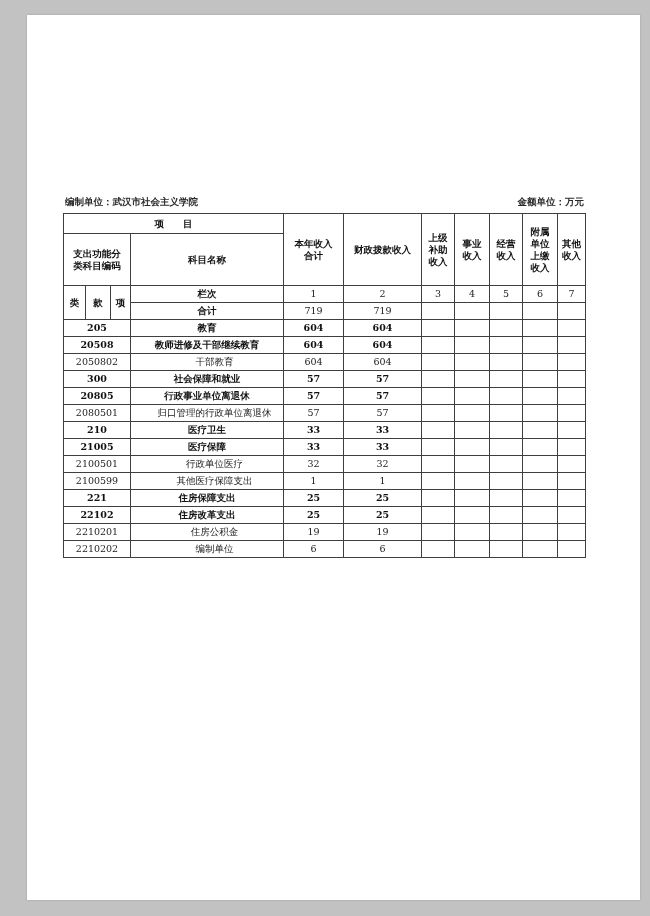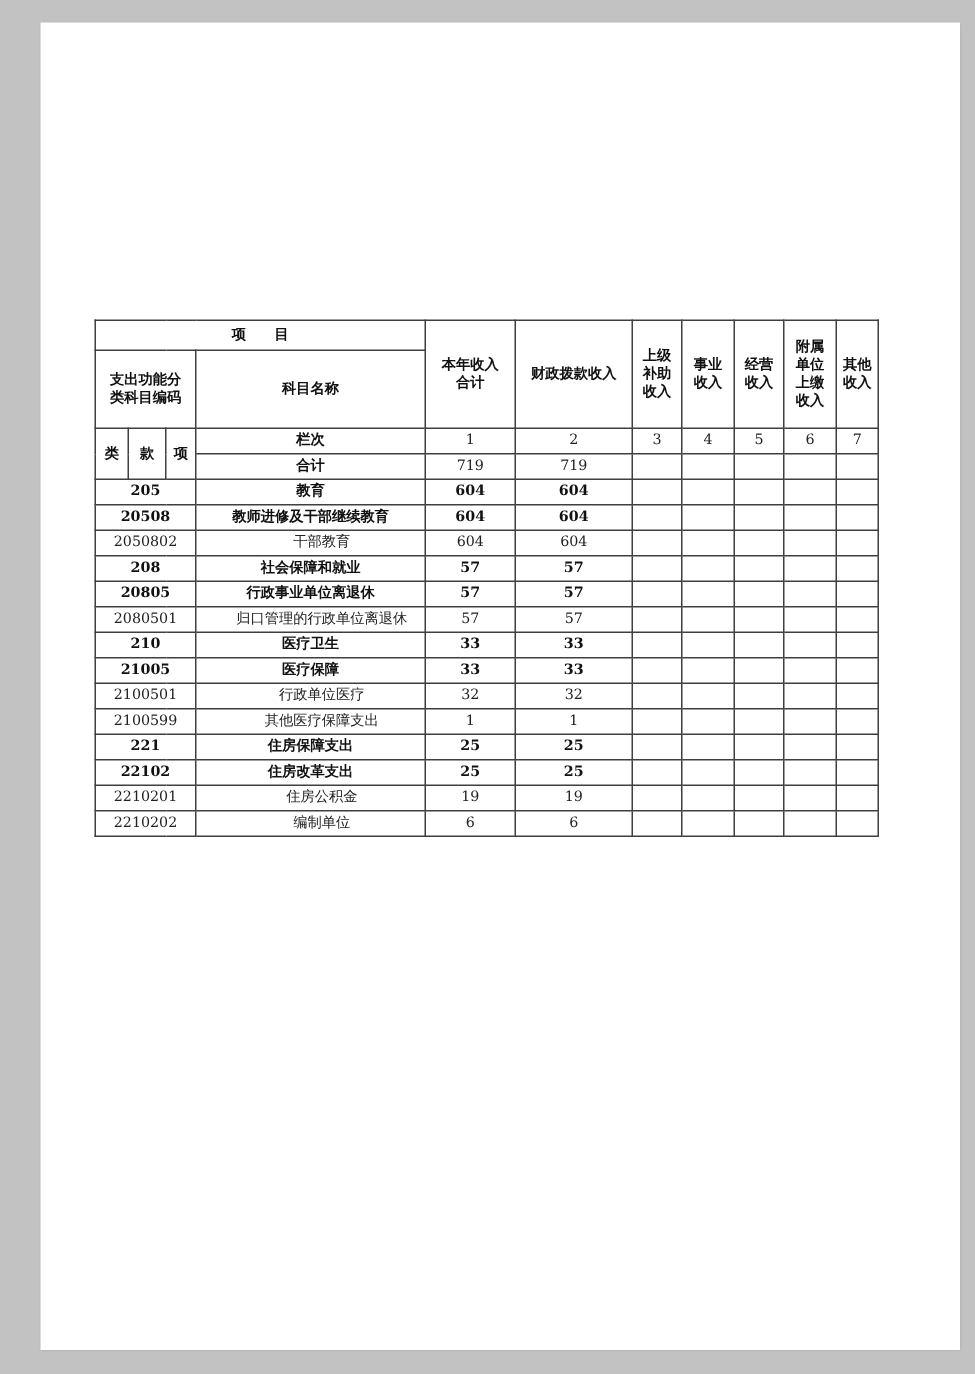--- a/index.html
+++ b/index.html
@@ -83,20 +83,24 @@
     line-height:17px;
     color:#252525;
   }
 </style>
 </head>
 <body>
 
 <div class="sheet">
 
 
+  <div class="meta-row">
+    <span class="meta-left">编制单位：武汉市社会主义学院</span>
+    <span class="meta-right">金额单位：万元</span>
+  </div>
 
   <table class="budget">
     <colgroup>
       <col style="width:22px">
         <col style="width:25px">
         <col style="width:20px">
       <col style="width:153px">
       <col style="width:60px">
         <col style="width:78px">
         <col style="width:33px">
@@ -182,21 +186,21 @@
           <td class="name indent">干部教育</td>
           <td>604</td>
           <td>604</td>
           <td></td>
           <td></td>
           <td></td>
           <td></td>
           <td></td>
         </tr>
         <tr class="bold">
-          <td class="left" colspan="3">208</td>
+          <td class="left" colspan="3">300</td>
           <td class="name">社会保障和就业</td>
           <td>57</td>
           <td>57</td>
           <td></td>
           <td></td>
           <td></td>
           <td></td>
           <td></td>
         </tr>
         <tr class="bold">

